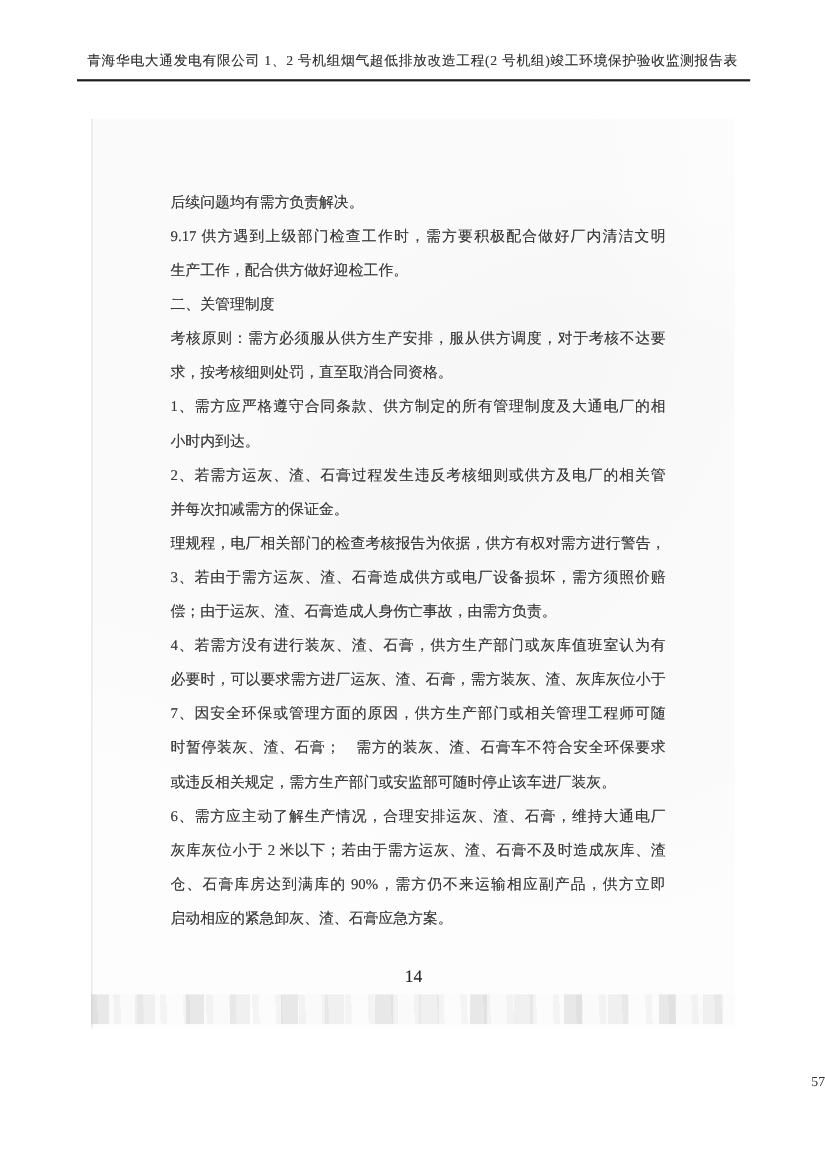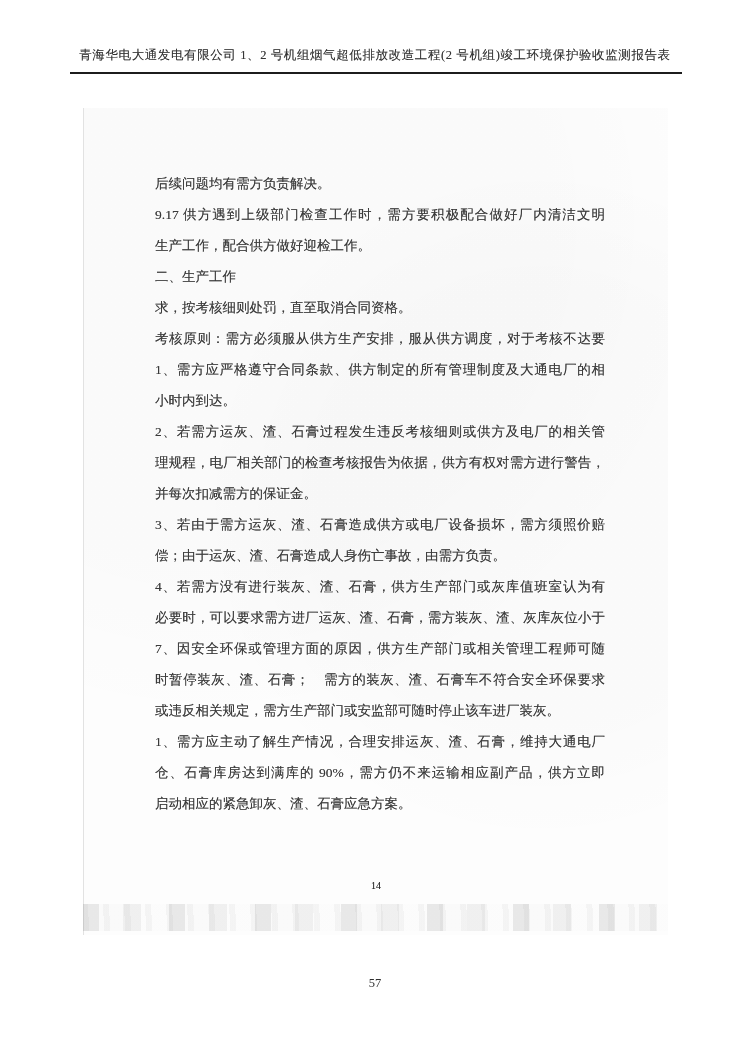--- a/index.html
+++ b/index.html
@@ -84,65 +84,66 @@
         rgba(150,150,150,0.08) 0 6px,
         transparent 6px 21px);
     filter: blur(0.4px);
   }
   .inner-pageno {
     position: absolute;
     left: 0;
     right: 0;
     top: 772px;
     text-align: center;
-    font-size: 10px;
+    font-size: 16px;
     color: #2a2a2a;
     text-shadow: 0 0 0.4px rgba(30,30,30,0.5);
   }
   .footer-pageno {
     position: absolute;
     left: 0;
     right: 0;
     top: 976px;
-    text-align: center;
+    text-align: right;
     font-size: 12.5px;
     color: #2f2f2f;
   }
 </style>
 </head>
 <body>
 
 <div class="page">
 
   <div class="header-title">青海华电大通发电有限公司 1、2 号机组烟气超低排放改造工程(2 号机组)竣工环境保护验收监测报告表</div>
 
   <div class="header-rule"></div>
 
   <div class="scan">
 
     <div class="text-block">
         <div class="line para-end">后续问题均有需方负责解决。</div>
         <div class="line">9.17 供方遇到上级部门检查工作时，需方要积极配合做好厂内清洁文明</div>
         <div class="line para-end">生产工作，配合供方做好迎检工作。</div>
-        <div class="line para-end">二、生产工作</div>
+        <div class="line para-end">二、关管理制度</div>
+        <div class="line">考核原则：需方必须服从供方生产安排，服从供方调度，对于考核不达要</div>
         <div class="line para-end">求，按考核细则处罚，直至取消合同资格。</div>
-        <div class="line">考核原则：需方必须服从供方生产安排，服从供方调度，对于考核不达要</div>
         <div class="line">1、需方应严格遵守合同条款、供方制定的所有管理制度及大通电厂的相</div>
         <div class="line para-end">小时内到达。</div>
         <div class="line">2、若需方运灰、渣、石膏过程发生违反考核细则或供方及电厂的相关管</div>
+        <div class="line para-end">并每次扣减需方的保证金。</div>
         <div class="line">理规程，电厂相关部门的检查考核报告为依据，供方有权对需方进行警告，</div>
-        <div class="line para-end">并每次扣减需方的保证金。</div>
         <div class="line">3、若由于需方运灰、渣、石膏造成供方或电厂设备损坏，需方须照价赔</div>
         <div class="line para-end">偿；由于运灰、渣、石膏造成人身伤亡事故，由需方负责。</div>
         <div class="line">4、若需方没有进行装灰、渣、石膏，供方生产部门或灰库值班室认为有</div>
         <div class="line">必要时，可以要求需方进厂运灰、渣、石膏，需方装灰、渣、灰库灰位小于</div>
         <div class="line">7、因安全环保或管理方面的原因，供方生产部门或相关管理工程师可随</div>
         <div class="line">时暂停装灰、渣、石膏；　需方的装灰、渣、石膏车不符合安全环保要求</div>
         <div class="line para-end">或违反相关规定，需方生产部门或安监部可随时停止该车进厂装灰。</div>
-        <div class="line">1、需方应主动了解生产情况，合理安排运灰、渣、石膏，维持大通电厂</div>
+        <div class="line">6、需方应主动了解生产情况，合理安排运灰、渣、石膏，维持大通电厂</div>
+        <div class="line">灰库灰位小于 2 米以下；若由于需方运灰、渣、石膏不及时造成灰库、渣</div>
         <div class="line">仓、石膏库房达到满库的 90%，需方仍不来运输相应副产品，供方立即</div>
         <div class="line para-end">启动相应的紧急卸灰、渣、石膏应急方案。</div>
       </div>
 
     <div class="noise-band"></div>
 
     <div class="inner-pageno">14</div>
   </div>
 
   <div class="footer-pageno">57</div>

